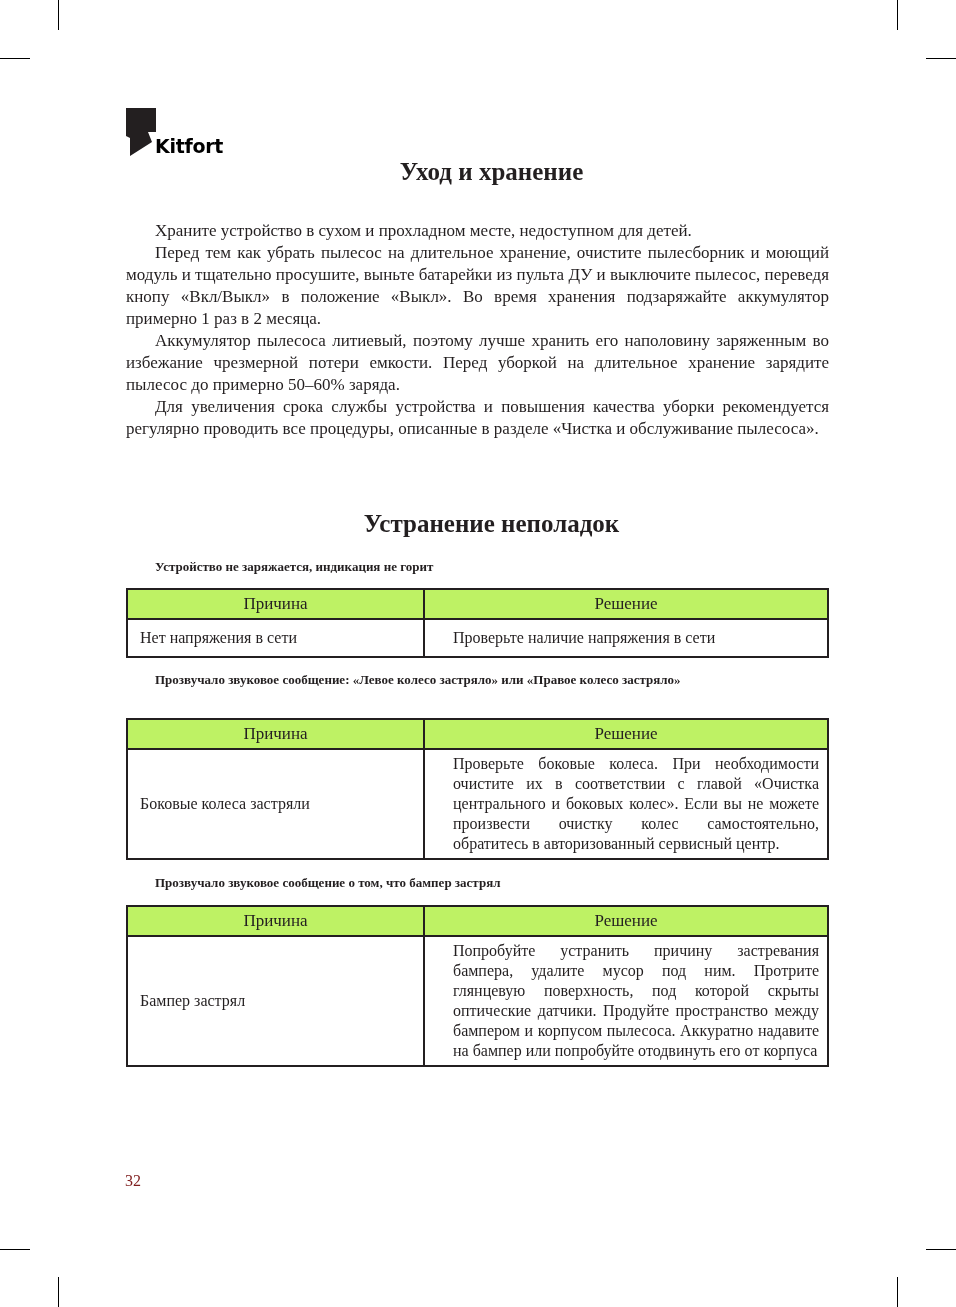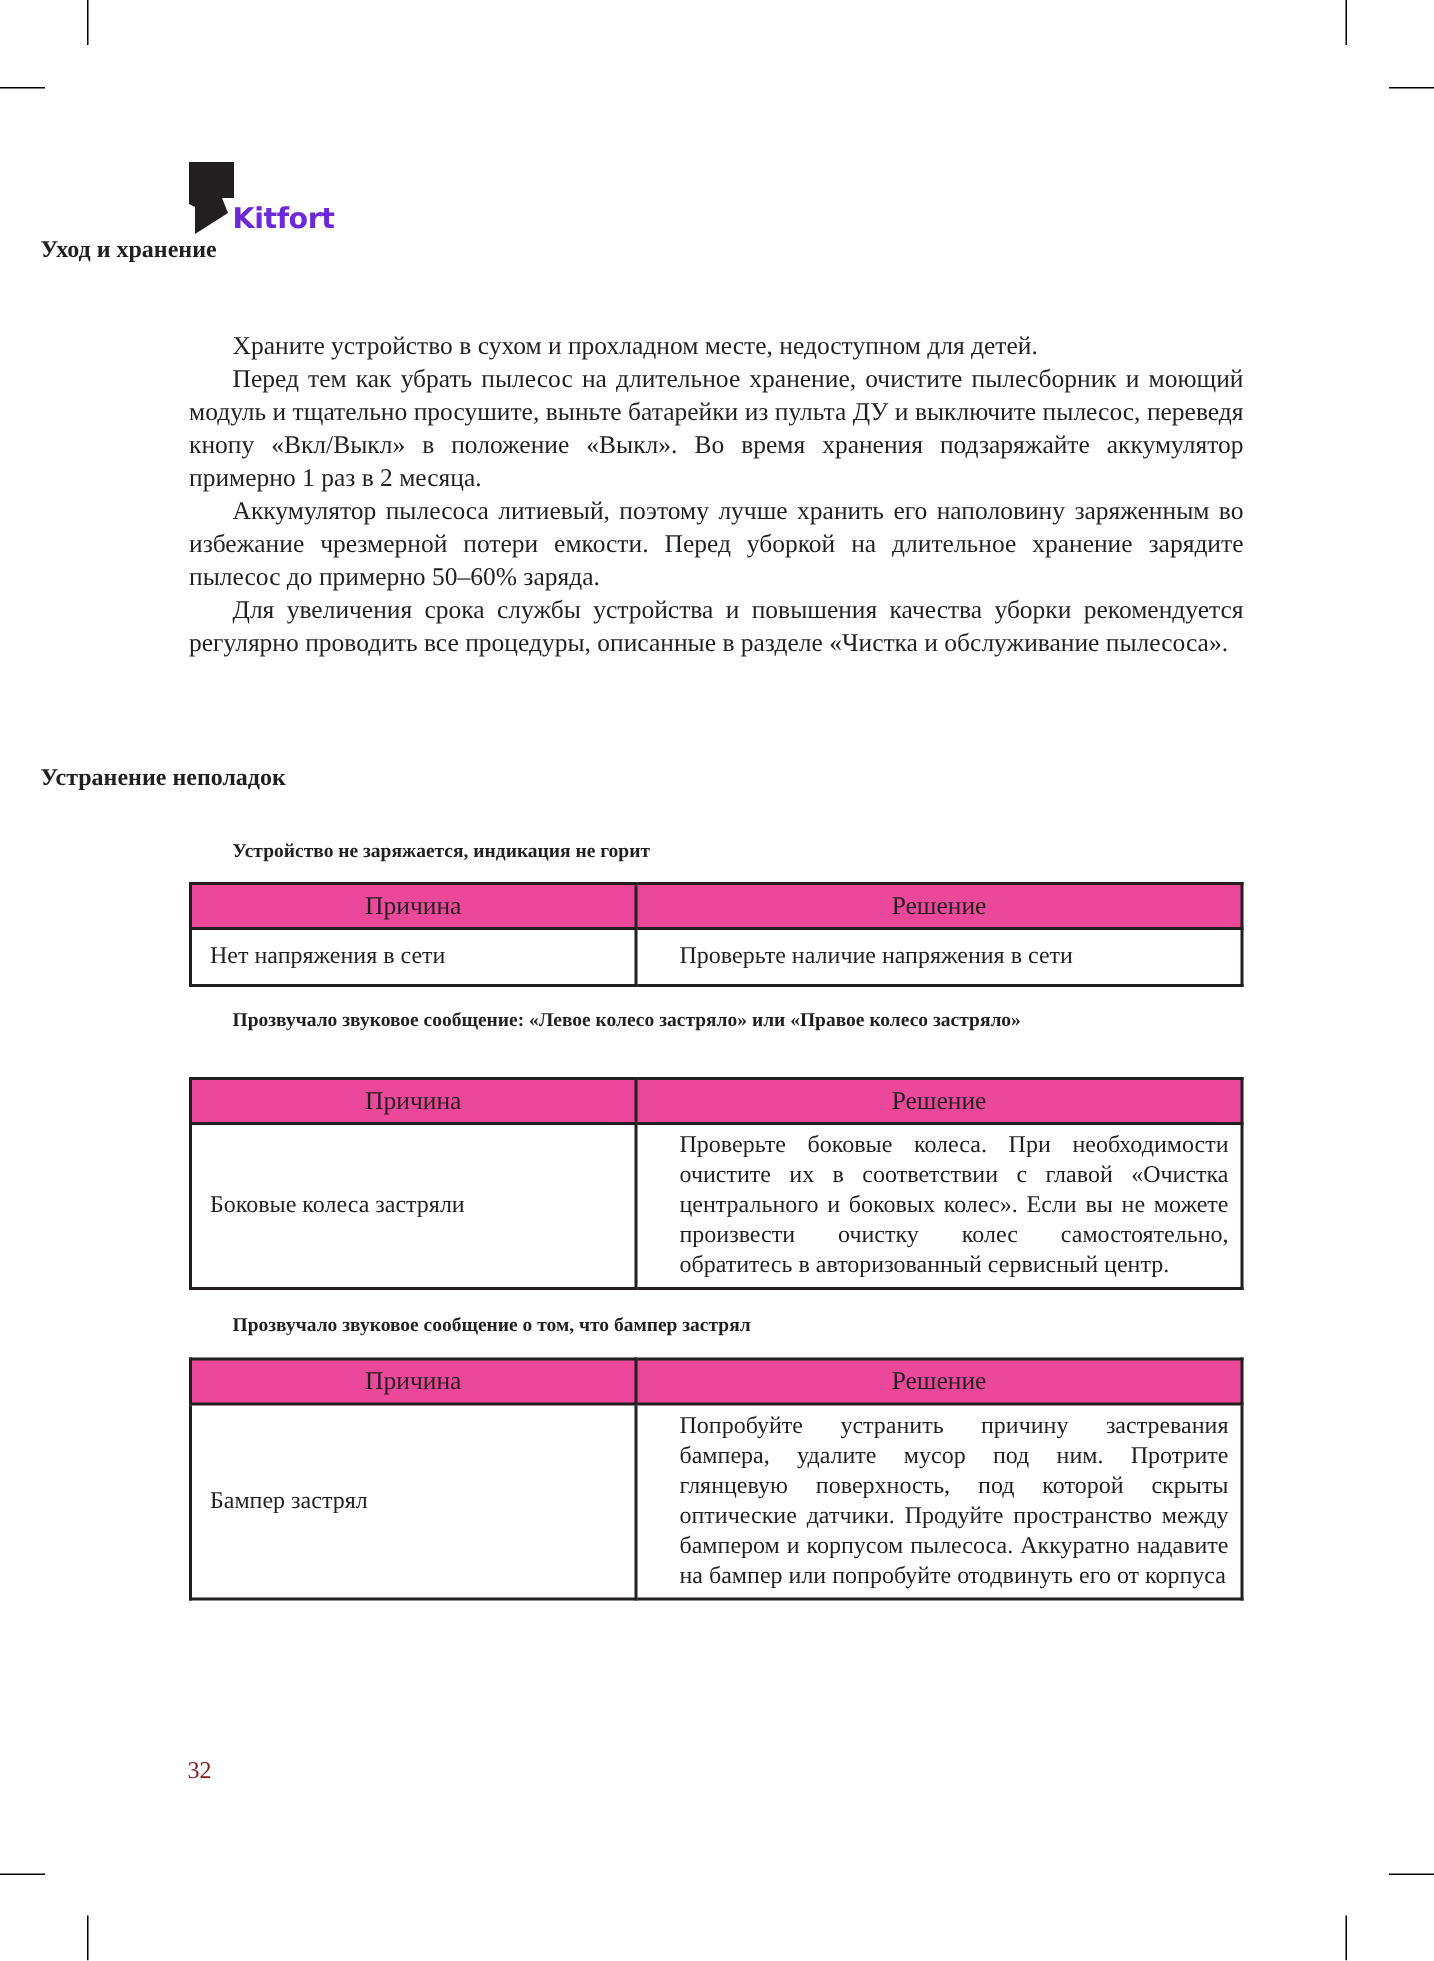--- a/index.html
+++ b/index.html
@@ -1,29 +1,29 @@
 <!DOCTYPE html>
 <html><head>
 <meta charset="utf-8">
 <style>
   html, body { margin:0; padding:0; background:#fff; }
   body { width:956px; height:1307px; position:relative; overflow:hidden;
          font-family:"Liberation Serif", serif; color:#231f20; }
   .crop { position:absolute; background:#000; }
   .logo { position:absolute; left:126px; top:108px; width:100px; height:50px; }
   .logo-text { position:absolute; left:155px; top:135px; font-family:"DejaVu Sans", sans-serif;
-               font-weight:bold; font-size:19px; letter-spacing:-0.3px; color:#6d28d9; }
-  h1 { position:absolute; margin:0; font-size:16px; font-weight:bold; text-align:left; width:100%; left:0; }
+               font-weight:bold; font-size:19px; letter-spacing:-0.3px; color:#000000; }
+  h1 { position:absolute; margin:0; font-size:25px; font-weight:bold; text-align:center; width:100%; left:0; }
   .para { position:absolute; left:126px; width:703px; font-size:17px; line-height:22px;
           text-align:justify; margin:0; }
   .para p { margin:0; text-indent:29px; }
   .subhead { position:absolute; left:126px; width:703px; font-size:13px; font-weight:bold;
              line-height:22px; text-indent:29px; margin:0; }
   table { position:absolute; left:126px; width:703px; border-collapse:collapse; font-size:16px; }
-  th { background:#ec4899; font-weight:normal; font-size:17px; border:2px solid #231f20; height:28px; padding:0; }
+  th { background:#bef264; font-weight:normal; font-size:17px; border:2px solid #231f20; height:28px; padding:0; }
   td { border:2px solid #231f20; padding:4px 10px 4px 12px; line-height:20px; vertical-align:middle; }
   td.sol { text-align:justify; padding-left:28px; padding-right:8px; }
   col.c1 { width:297px; }
   .pagenum { position:absolute; left:125px; top:1172px; font-size:16px; color:#7f1d1d; }
 </style>
 </head>
 <body>
 
 <div class="crop" style="left:58px;top:0;width:1px;height:30px;"></div>
 <div class="crop" style="left:0;top:58px;width:30px;height:1px;"></div>

